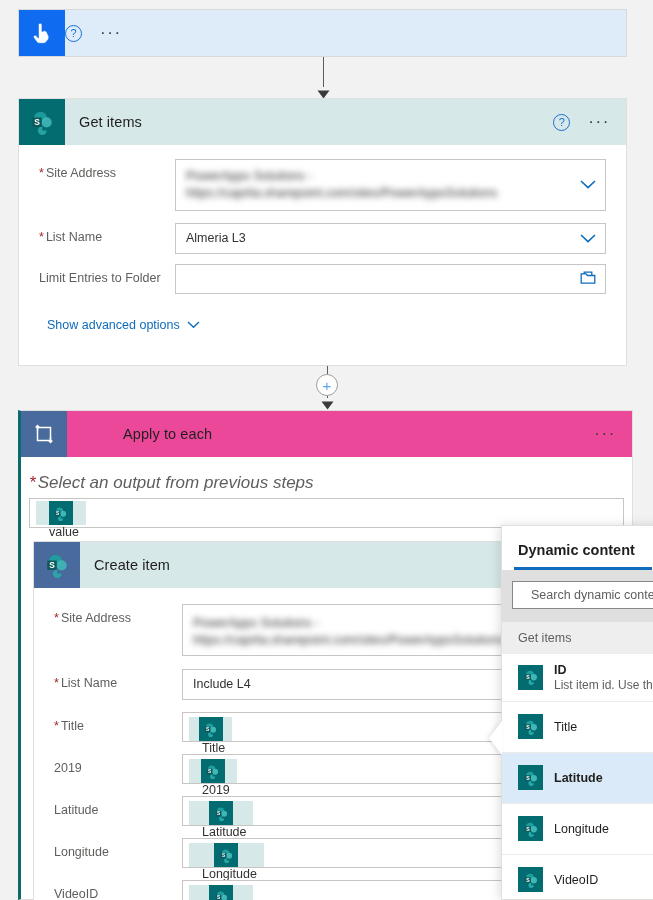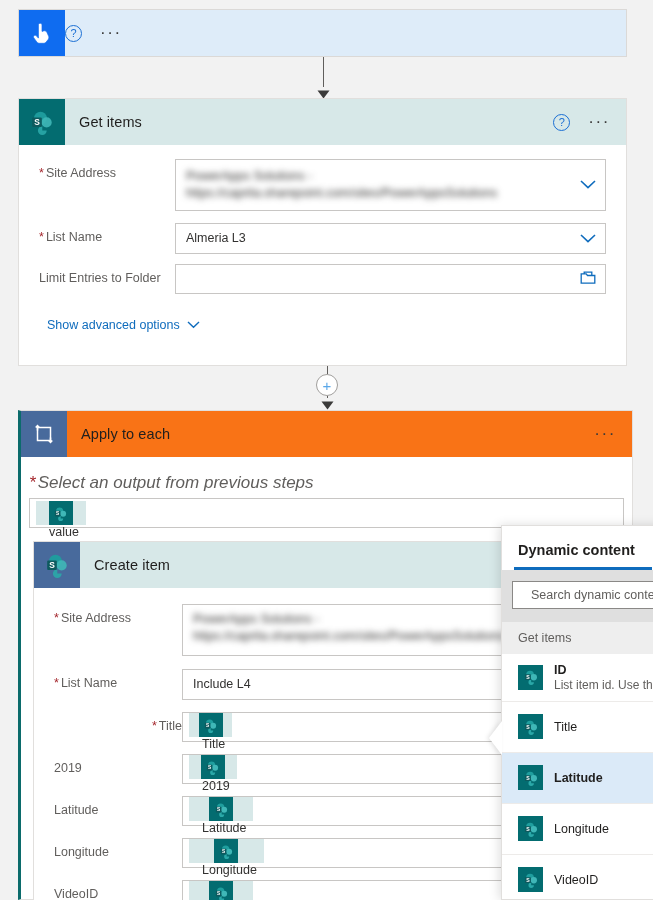--- a/index.html
+++ b/index.html
@@ -31,37 +31,37 @@
   #getitems{left:18px;top:98px;width:609px;height:268px;}
   .sp-head{background:#d7e8e8;}
   .sp-icon-bg{background:#036c70;}
 
   
   .form{padding:14px 20px 0 20px;}
   .row{display:flex;align-items:flex-start;margin-bottom:10px;}
   .lbl{width:136px;flex:0 0 136px;font-size:12.5px;color:#605e5c;padding-top:7px;line-height:15px;}
   .lbl .req{color:#a4262c;margin-right:2px;}
   .ctl{flex:1 1 auto;position:relative;border:1px solid #c8c6c4;background:#fff;
-       min-height:30px;box-sizing:border-box;display:flex;align-items:flex-start;}
+       min-height:30px;box-sizing:border-box;display:flex;align-items:flex-end;}
   .ctl .txt{padding:6px 34px 6px 10px;font-size:12.5px;color:#323130;line-height:17px;}
   .ctl .ph{padding:6px 34px 6px 10px;font-size:12.5px;color:#605e5c;line-height:17px;}
   .chev{position:absolute;right:9px;top:50%;transform:translateY(-50%);}
   .folder-ico{position:absolute;right:9px;top:50%;transform:translateY(-50%);}
   .blurred{filter:blur(3.2px);color:#6a6a6a;user-select:none;}
   .adv{margin:14px 0 0 8px;color:#0f6cbd;font-size:12.5px;display:inline-flex;align-items:center;gap:7px;cursor:pointer;}
 
   
   .conn{position:absolute;display:flex;flex-direction:column;align-items:center;}
   .conn .line{width:1px;background:#605e5c;}
   .plus{width:20px;height:20px;border-radius:50%;border:1px solid #a19f9d;background:#fff;
         display:flex;align-items:center;justify-content:center;color:#5aa7e8;font-size:15px;line-height:15px;}
 
   
   #applyeach{left:18px;top:410px;width:615px;height:490px;border-left:3px solid #0b6b6b;}
-  #applyeach > .card-head{height:46px;background:#f97316;}
+  #applyeach > .card-head{height:46px;background:#ec4899;gap:42px;}
   #applyeach .head-icon{background:#486a9c;}
   .ae-label{font-size:17px;color:#605e5c;margin:16px 0 5px 8px;font-style:italic;}
   .ae-label .req{color:#a4262c;margin-right:2px;}
   .ae-field{margin:0 8px;border:1px solid #c8c6c4;background:#fff;height:30px;display:flex;align-items:center;padding-left:6px;box-sizing:border-box;}
 
   
   .chip{display:inline-flex;align-items:center;background:#d7e8e8;height:24px;flex-direction:column;}
   .chip .chip-ico{width:24px;height:24px;background:#036c70;display:flex;align-items:center;justify-content:center;flex:0 0 24px;}
   .chip .chip-lbl{padding:0 7px 0 13px;font-size:12.5px;color:#323130;}
   .chip .chip-x{padding-right:9px;color:#5e5e5e;font-size:11.5px;cursor:pointer;}
@@ -260,21 +260,21 @@
         <div class="row" style="margin-bottom:12px;">
           <div class="lbl" style="width:128px;flex:0 0 128px;">
             <span class="req">*</span><span>List Name</span>
           </div>
           <div class="ctl">
             <div class="txt">Include L4</div>
           </div>
         </div>
 
         <div class="row" style="margin-bottom:12px;">
-          <div class="lbl" style="width:128px;flex:0 0 128px;text-align:right;">
+          <div class="lbl" style="width:128px;flex:0 0 128px;">
             <span class="req">*</span><span>Title</span>
           </div>
           <div class="ctl" style="padding-left:6px;">
             <span class="chip">
               <span class="chip-ico">
                 <svg width="15" height="15" viewBox="0 0 26 26">
                     <circle cx="11.5" cy="9" r="6.3" fill="#1f9e9e"></circle>
                     <circle cx="17.6" cy="13.4" r="5.1" fill="#3fb7b7"></circle>
                     <path d="M13.3 17.2a4.4 4.4 0 1 0 4.4 4.4h-4.4z" fill="#2aa8a8"></path>
                     <rect x="3.2" y="8.4" width="9.6" height="9.6" rx="1" fill="#0d5a5e"></rect>

